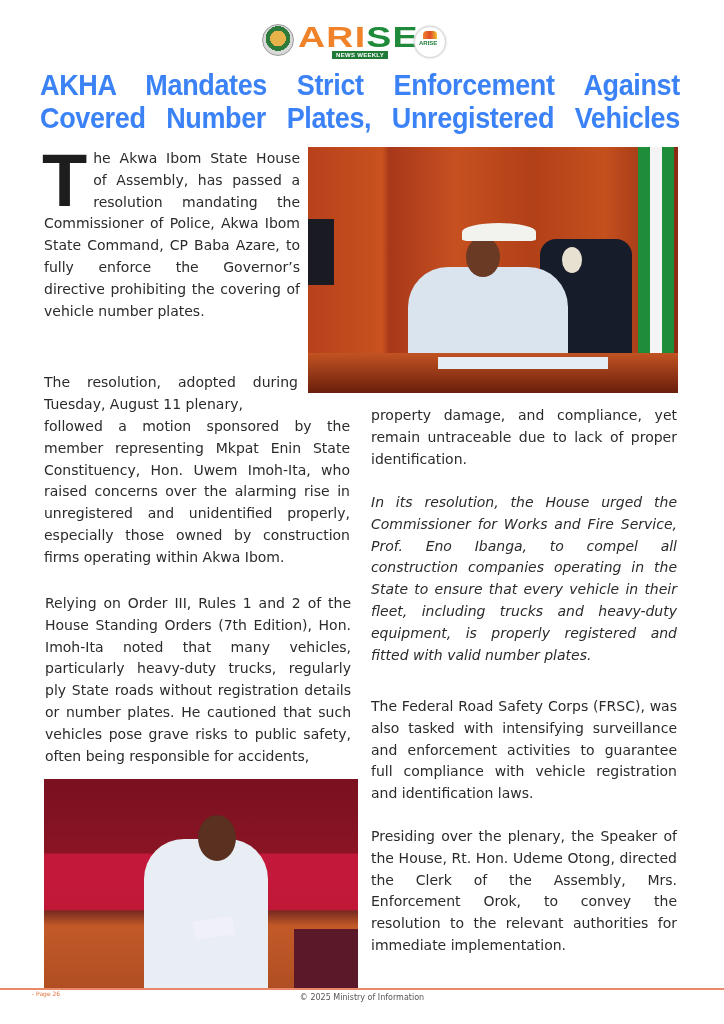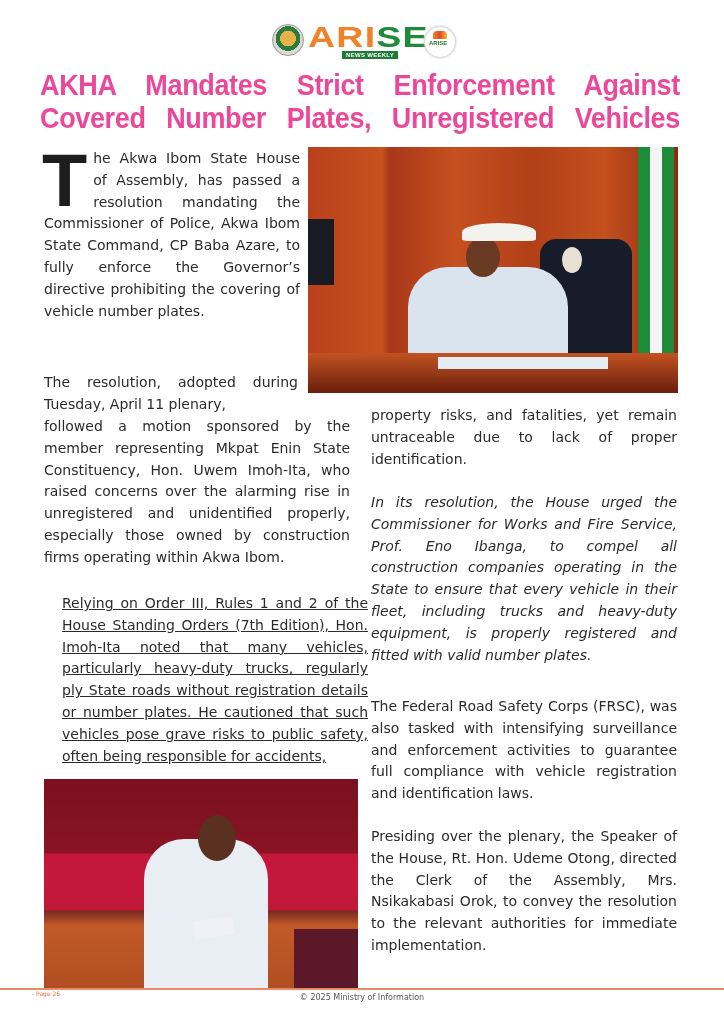--- a/index.html
+++ b/index.html
@@ -1,38 +1,38 @@
 <!DOCTYPE html>
 <html><head>
 <meta charset="utf-8">
 <style>
   html, body { margin:0; padding:0; background:#ffffff; }
   body { width:724px; height:1024px; position:relative; overflow:hidden; font-family:"DejaVu Sans", sans-serif; color:#2a2a2a; }
 
   
-  .masthead { position:absolute; top:22px; left:272px; width:190px; height:44px; }
+  .masthead { position:absolute; top:22px; left:262px; width:190px; height:44px; }
   .seal { position:absolute; left:0; top:2px; width:30px; height:30px; border-radius:50%; background:radial-gradient(circle at 50% 45%, #e8b24a 0 35%, #2d7a3a 36% 55%, #d9d9d9 56% 100%); border:1px solid #999; }
   .logo-text { position:absolute; left:36px; top:-2px; font-family:"Liberation Sans", sans-serif; font-weight:900; font-size:30px; letter-spacing:1px; color:#f0822a; transform:scaleX(1.25); transform-origin:left top; line-height:34px; }
   .logo-text .s { color:#1e8a3a; }
   .news-weekly { position:absolute; left:70px; top:29px; background:#1e7a36; color:#fff; font-family:"Liberation Sans", sans-serif; font-weight:700; font-size:6px; padding:1px 4px; letter-spacing:0.3px; }
   .badge { position:absolute; left:152px; top:4px; width:30px; height:30px; border-radius:50%; background:#fff; border:1px solid #ddd; box-shadow:0 0 2px #bbb; }
   .badge span { position:absolute; left:4px; top:13px; font-family:"Liberation Sans", sans-serif; font-weight:900; font-size:6px; color:#1e7a36; }
   .badge i { position:absolute; left:8px; top:4px; width:14px; height:8px; background:linear-gradient(90deg,#f0822a,#e04a2a,#f0c02a); border-radius:4px 4px 0 0; }
 
   
-  .title { position:absolute; left:40px; top:68px; width:640px; font-family:"Liberation Sans", sans-serif; font-weight:900; color:#ec4899; font-size:30px; line-height:33px; letter-spacing:-0.4px; }
+  .title { position:absolute; left:40px; top:68px; width:640px; font-family:"Liberation Sans", sans-serif; font-weight:900; color:#3b82f6; font-size:30px; line-height:33px; letter-spacing:-0.4px; }
   .title div { transform:scaleX(0.9); transform-origin:left top; white-space:nowrap; width:711px; text-align:justify; text-align-last:justify; }
 
   
   .txt { position:absolute; font-family:"DejaVu Sans", sans-serif; font-size:14px; line-height:21.8px; color:#2b2b2b; text-align:justify; }
   .col1a { left:44px; top:148px; width:256px; }
   .dropcap { float:left; font-family:"Liberation Sans", sans-serif; font-size:74px; line-height:62px; font-weight:700; color:#1d1d1d; margin:2px 6px 0 -2px; }
   .col1b { left:44px; top:372px; width:254px; }
   .col1c { left:44px; top:416px; width:306px; }
-  .col1d { left:62px; top:593px; width:306px;text-decoration:underline; }
+  .col1d { left:45px; top:593px; width:306px; }
   .col2a { left:371px; top:405px; width:306px; }
   .col2b { left:371px; top:492px; width:306px;font-style:italic; }
   .col2c { left:371px; top:696px; width:306px; }
   .col2d { left:371px; top:826px; width:306px; }
 
   
   .photo { position:absolute; overflow:hidden; }
   .photo1 { left:308px; top:147px; width:370px; height:246px; background:linear-gradient(90deg,#b8401c 0%,#c9521f 20%,#a8381a 22%,#c65020 40%,#b24018 60%,#c4501e 80%,#8a2a12 100%); }
   .photo1 .desk { position:absolute; left:0; bottom:0; width:100%; height:40px; background:linear-gradient(180deg,#c25322,#6a1e0c); }
   .photo1 .chair { position:absolute; left:232px; top:92px; width:92px; height:120px; background:#161c2a; border-radius:16px 16px 4px 4px; }
@@ -70,28 +70,28 @@
 
 <h1 class="title" style="margin:0;">
   <div>AKHA Mandates Strict Enforcement Against</div>
   <div>Covered Number Plates, Unregistered Vehicles</div>
 </h1>
 
 <div class="txt col1a">
   <span class="dropcap">T</span>
   <span>he Akwa Ibom State House of Assembly, has passed a resolution mandating the Commissioner of Police, Akwa Ibom State Command, CP Baba Azare, to fully enforce the Governor’s directive prohibiting the covering of vehicle number plates.</span>
 </div>
-<div class="txt col1b">The resolution, adopted during Tuesday, April 11 plenary,</div>
+<div class="txt col1b">The resolution, adopted during Tuesday, August 11 plenary,</div>
 <div class="txt col1c">followed a motion sponsored by the member representing Mkpat Enin State Constituency, Hon. Uwem Imoh-Ita, who raised concerns over the alarming rise in unregistered and unidentified properly, especially those owned by construction firms operating within Akwa Ibom.</div>
 <div class="txt col1d">Relying on Order III, Rules 1 and 2 of the House Standing Orders (7th Edition), Hon. Imoh-Ita noted that many vehicles, particularly heavy-duty trucks, regularly ply State roads without registration details or number plates. He cautioned that such vehicles pose grave risks to public safety, often being responsible for accidents,</div>
 
-<div class="txt col2a">property risks, and fatalities, yet remain untraceable due to lack of proper identification.</div>
+<div class="txt col2a">property damage, and compliance, yet remain untraceable due to lack of proper identification.</div>
 <div class="txt col2b">In its resolution, the House urged the Commissioner for Works and Fire Service, Prof. Eno Ibanga, to compel all construction companies operating in the State to ensure that every vehicle in their fleet, including trucks and heavy-duty equipment, is properly registered and fitted with valid number plates.</div>
 <div class="txt col2c">The Federal Road Safety Corps (FRSC), was also tasked with intensifying surveillance and enforcement activities to guarantee full compliance with vehicle registration and identification laws.</div>
-<div class="txt col2d">Presiding over the plenary, the Speaker of the House, Rt. Hon. Udeme Otong, directed the Clerk of the Assembly, Mrs. Nsikakabasi Orok, to convey the resolution to the relevant authorities for immediate implementation.</div>
+<div class="txt col2d">Presiding over the plenary, the Speaker of the House, Rt. Hon. Udeme Otong, directed the Clerk of the Assembly, Mrs. Enforcement Orok, to convey the resolution to the relevant authorities for immediate implementation.</div>
 
 <div class="photo photo1">
   <div class="cabinet"></div>
   <div class="chair"></div>
   <div class="chair-seal"></div>
   <div class="flag"></div>
   <div class="man"></div>
   <div class="head"></div>
   <div class="hat"></div>
   <div class="desk"></div>

